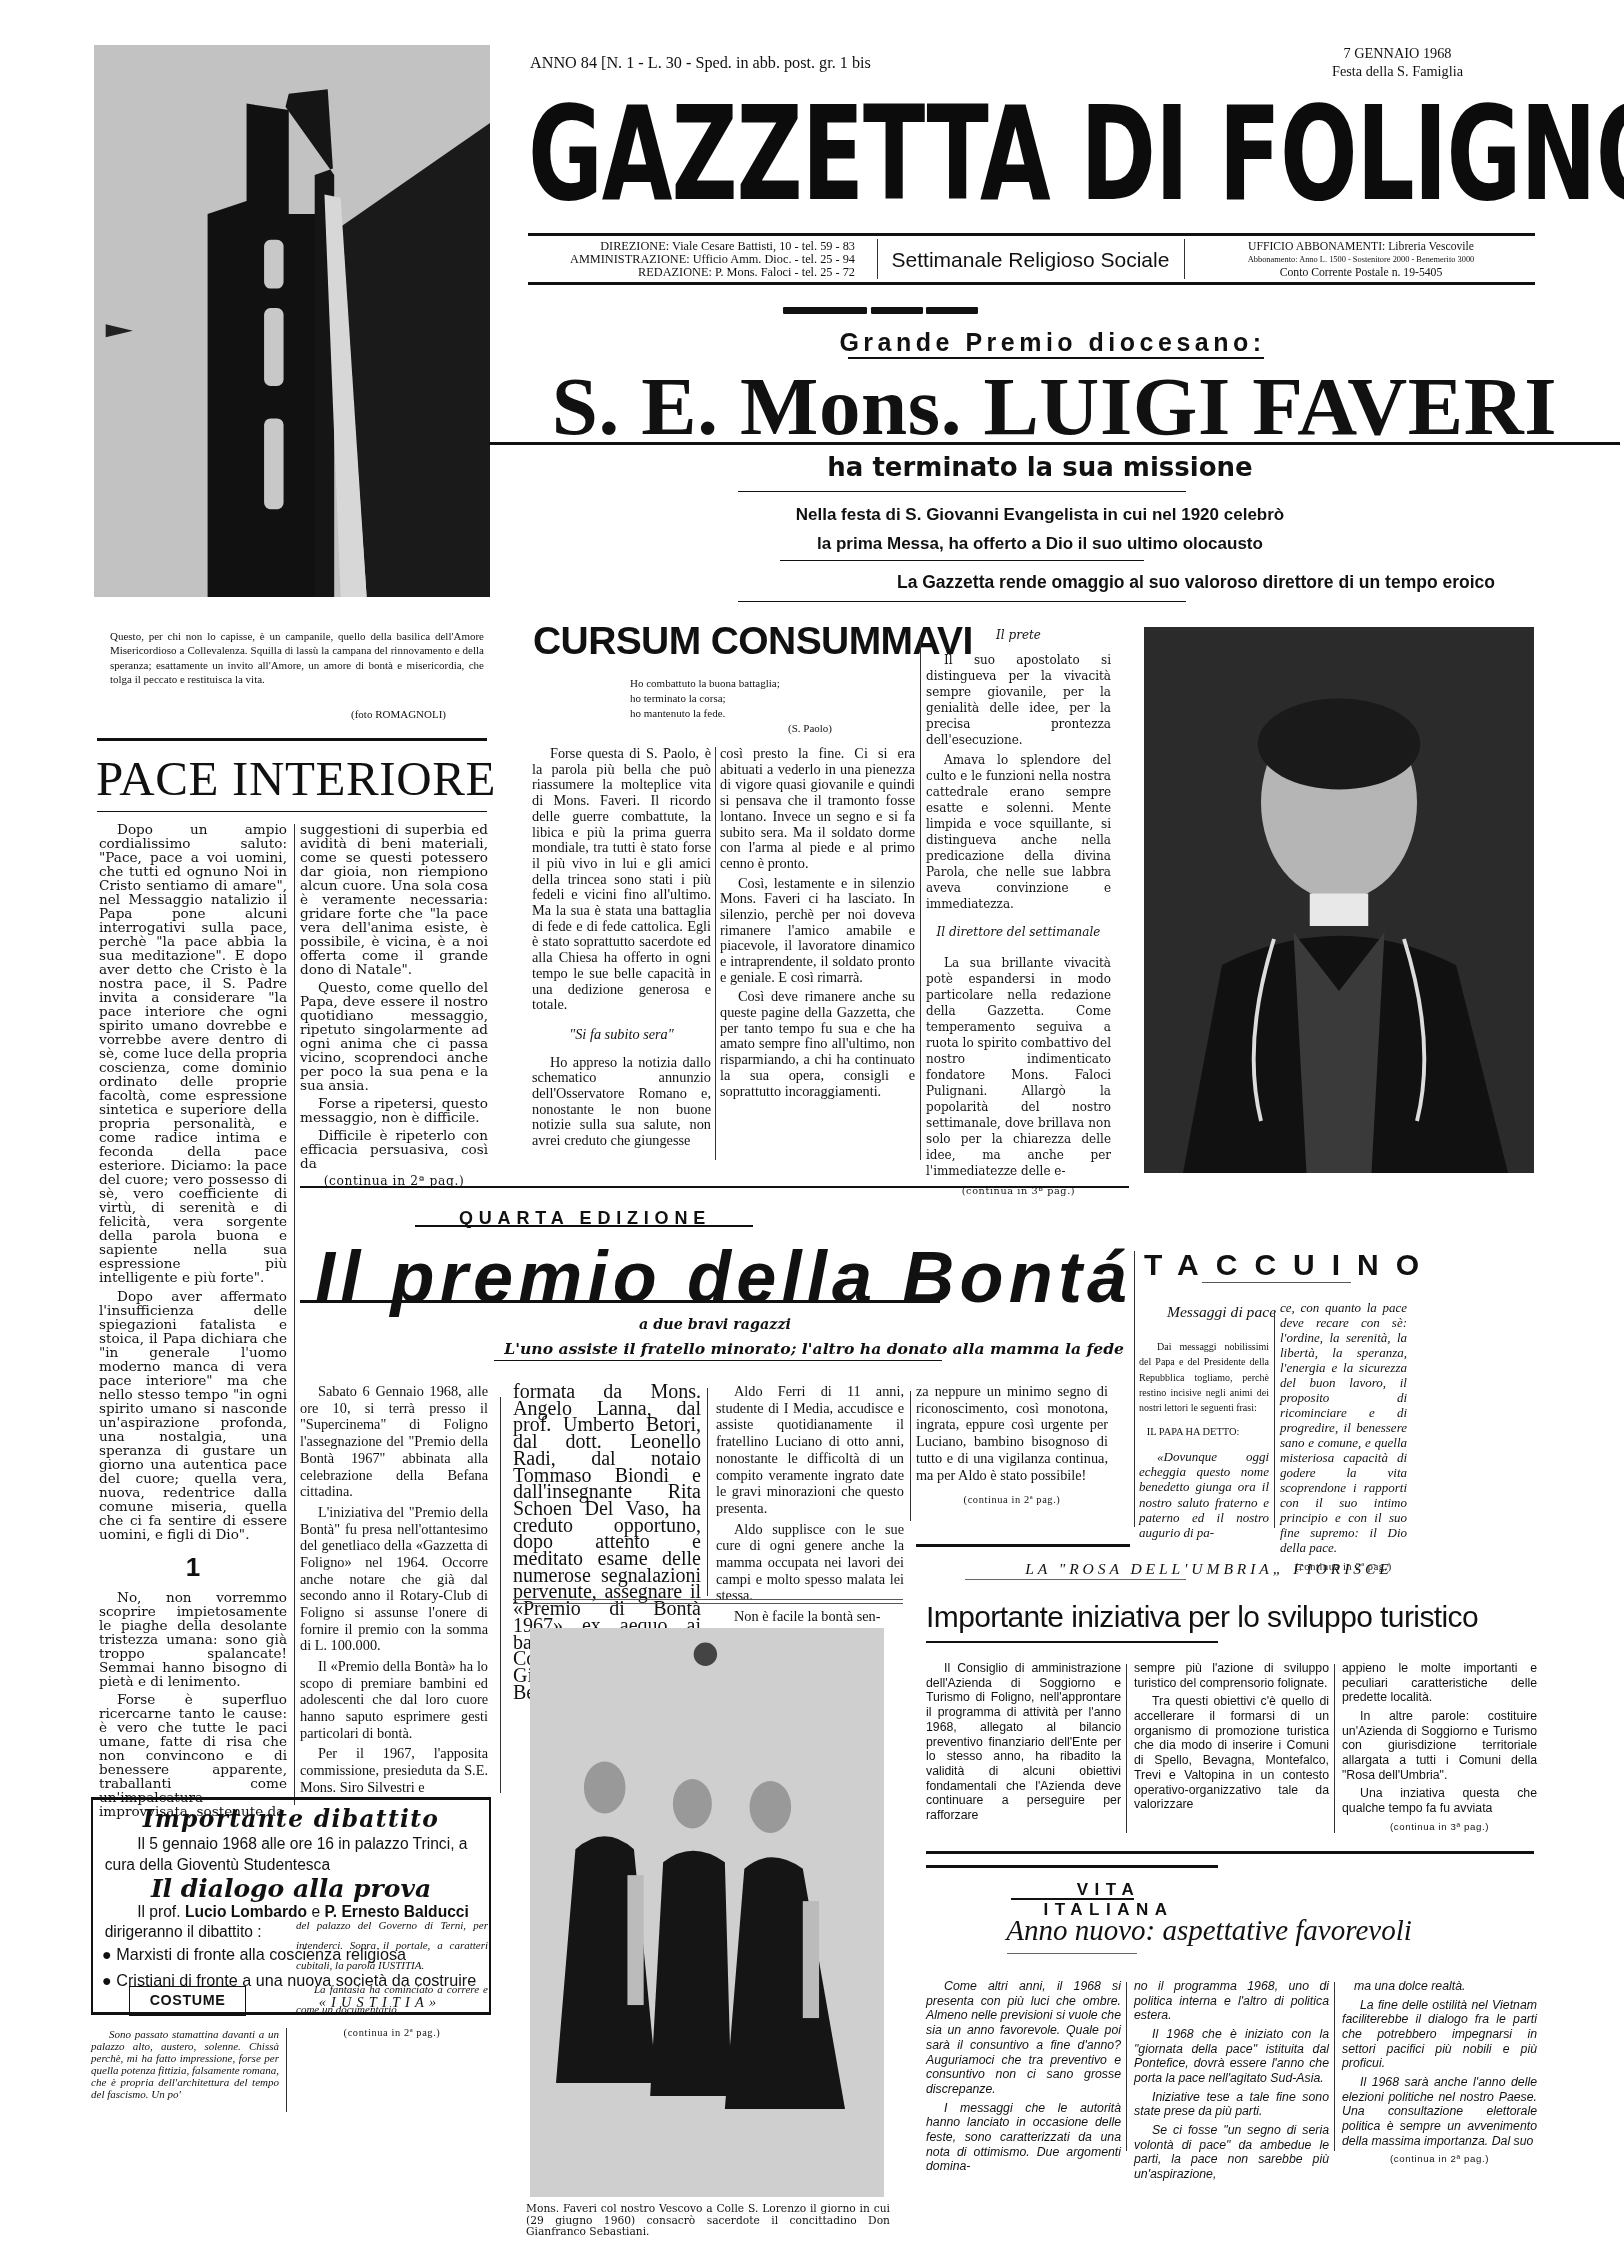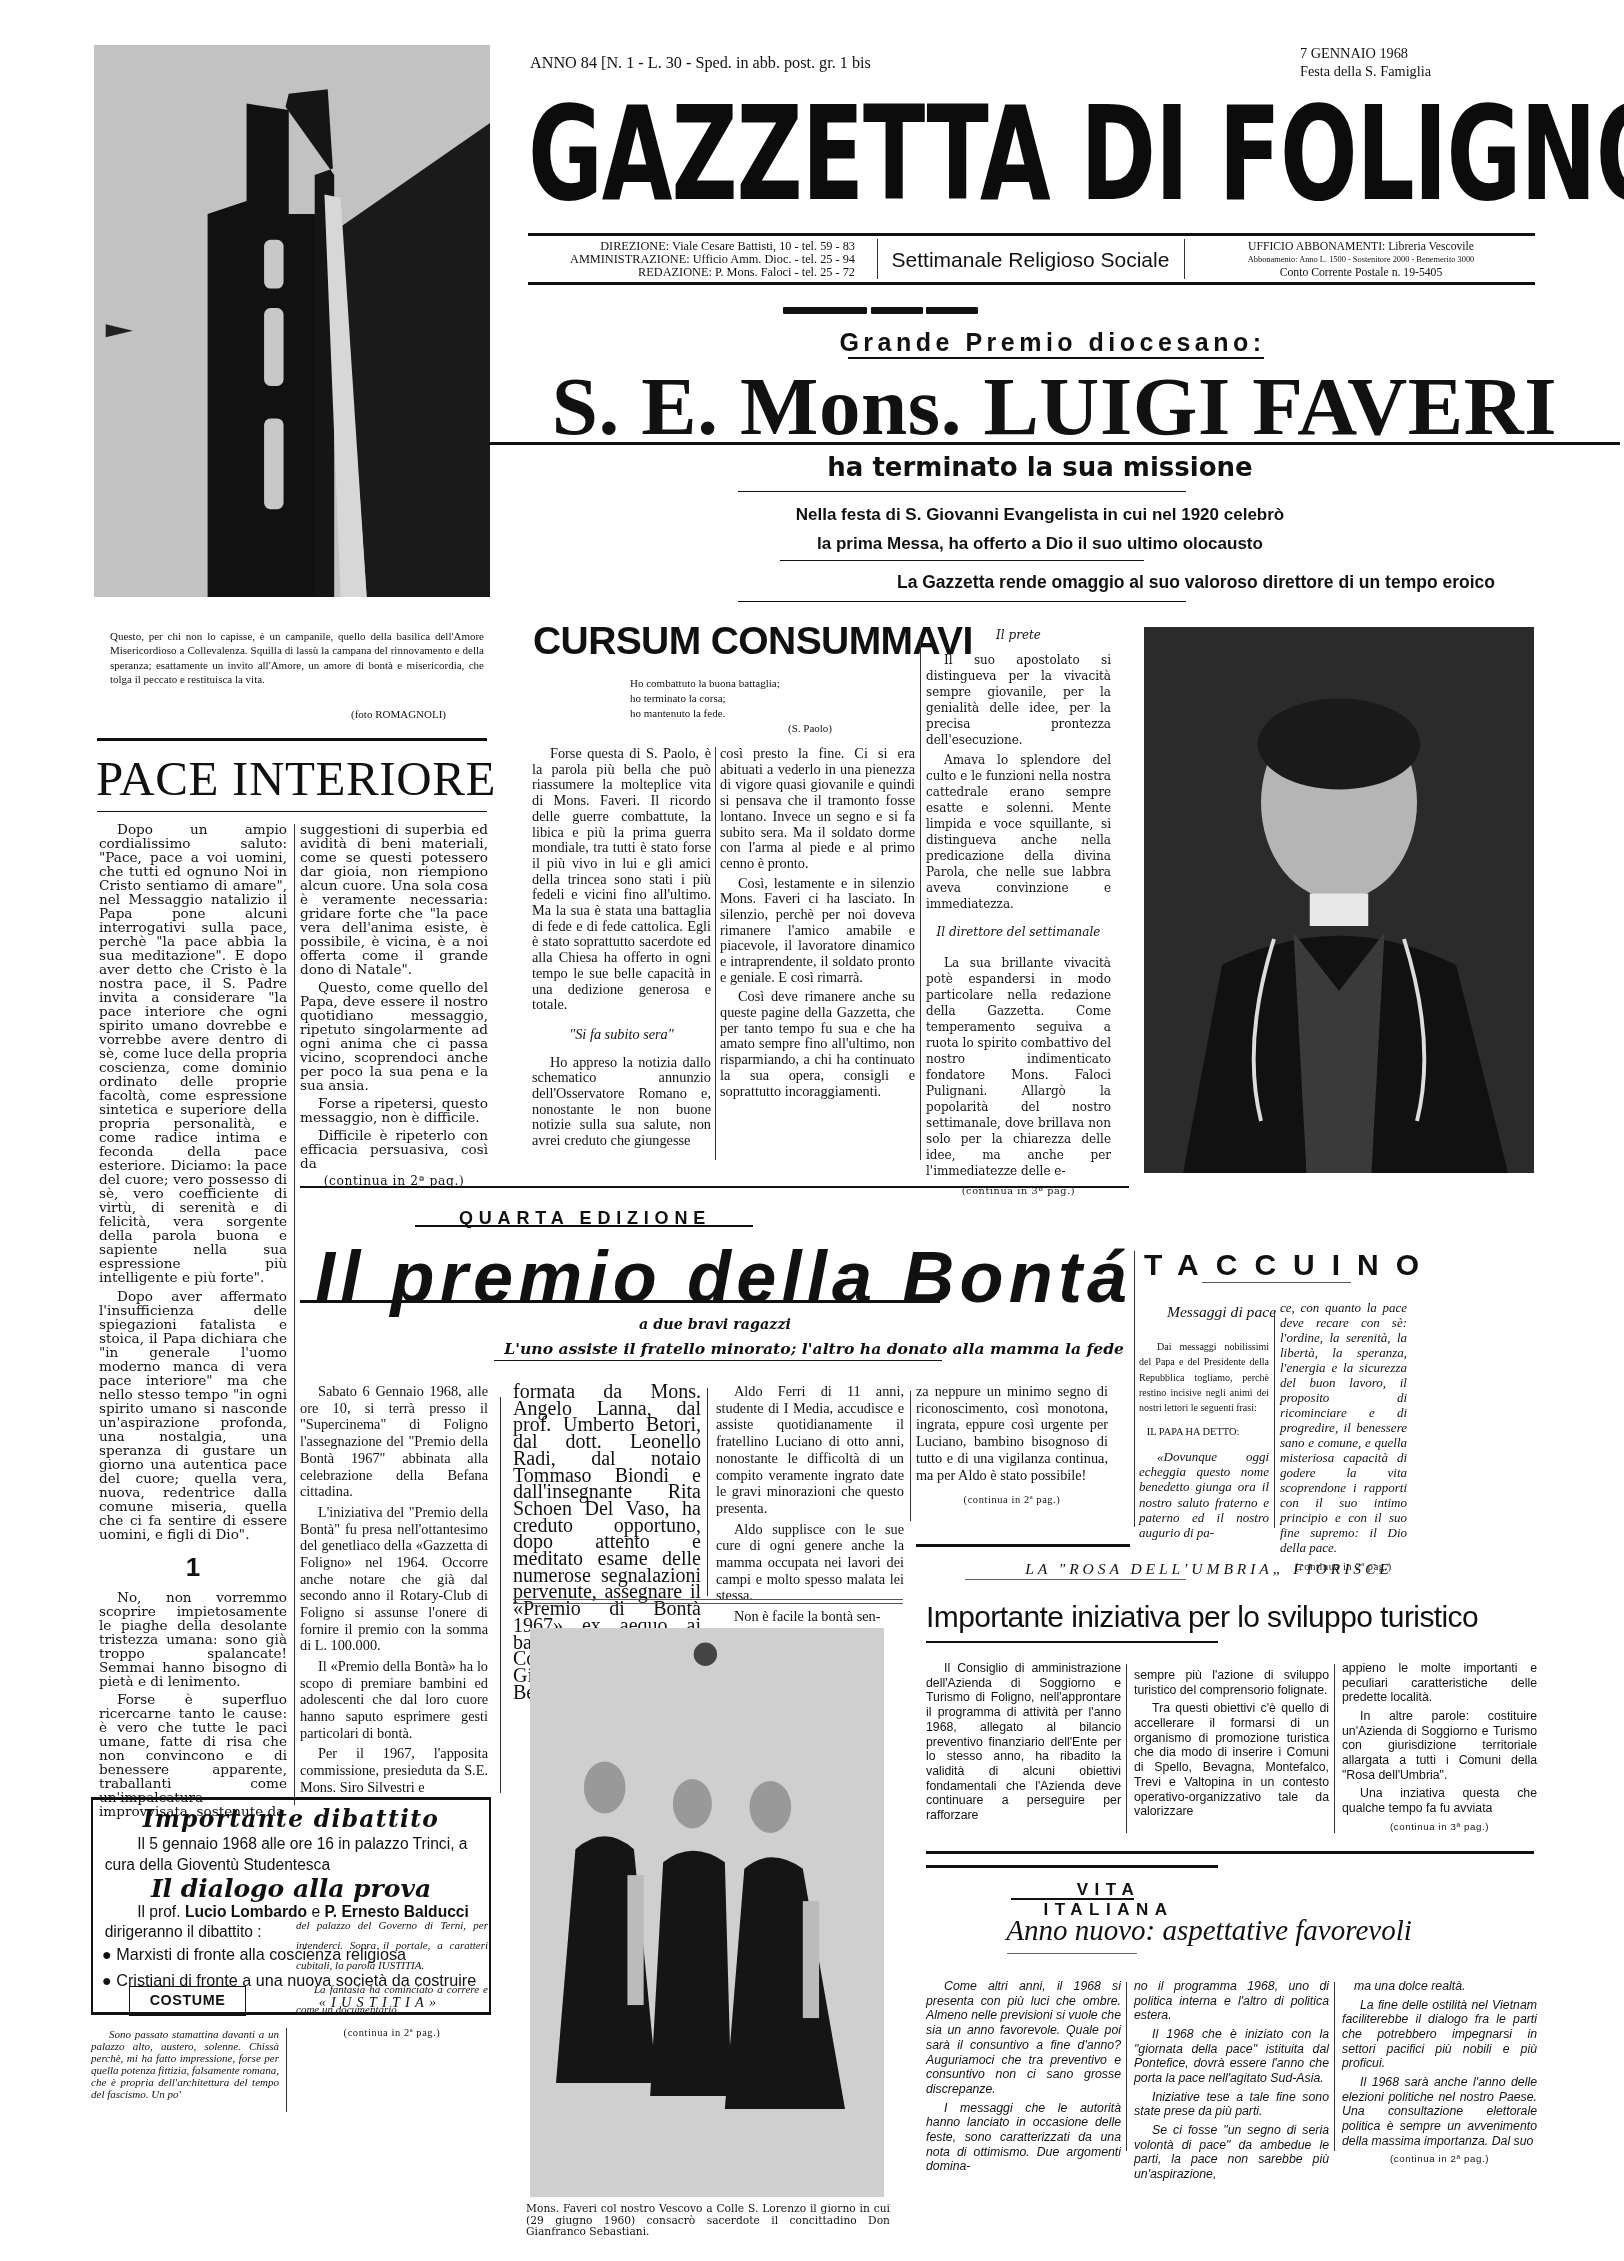--- a/index.html
+++ b/index.html
@@ -23,21 +23,21 @@
   #name{left:489px;top:364px;width:1131px;text-align:center;font-family:"Liberation Serif",serif;font-weight:bold;font-size:83px;line-height:84px;letter-spacing:0.6px;white-space:nowrap}
   #sub1{left:715px;top:452px;width:650px;text-align:center;font-family:"DejaVu Sans",sans-serif;font-weight:bold;font-size:26px}
   #sub2{left:650px;top:500px;width:780px;text-align:center;font-family:"Liberation Sans",sans-serif;font-weight:bold;font-size:17px;line-height:29px}
   #sub3{left:585px;top:572px;width:910px;text-align:right;font-family:"Liberation Sans",sans-serif;font-weight:bold;font-size:17.5px}
   .bar{position:absolute;height:6.5px;background:#111;border-radius:1.3px}
 </style>
 </head>
 <body>
 
 <div class="abs small-head" style="left:530px;top:55px;font-size:16.2px;">ANNO 84 [N. 1 - L. 30 - Sped. in abb. post. gr. 1 bis</div>
-<div class="abs" style="left:1300px;top:44px;font-size:14.3px;text-align:left;width:195px;line-height:18px">
+<div class="abs" style="left:1300px;top:44px;font-size:14.3px;text-align:center;width:195px;line-height:18px">
   <div>7 GENNAIO 1968</div>
   <div>Festa della S. Famiglia</div>
 </div>
 <div id="mast-title" class="abs">GAZZETTA DI FOLIGNO</div>
 <div class="rule" style="left:528px;top:233px;width:1007px;height:2.6px"></div>
 <div class="abs small-head" style="left:530px;top:240px;width:325px;text-align:right;font-size:12.3px;line-height:13px">
   <div>DIREZIONE: Viale Cesare Battisti, 10 - tel. 59 - 83</div>
   <div>AMMINISTRAZIONE: Ufficio Amm. Dioc. - tel. 25 - 94</div>
   <div>REDAZIONE: P. Mons. Faloci - tel. 25 - 72</div>
 </div>
@@ -251,21 +251,21 @@
 <div class="abs sans" style="left:1011px;top:1880px;width:195px;text-align:center;font-weight:bold;font-size:17px;letter-spacing:6.5px">VITA ITALIANA</div>
 <div class="rule" style="left:1011px;top:1898px;width:123px;height:1.9px"></div>
 <div class="abs it" style="left:949px;top:1911px;width:520px;text-align:center;font-size:29px;line-height:39px">Anno nuovo: aspettative favorevoli</div>
 <div class="rule" style="left:1007px;top:1953px;width:130px;height:0.6px;background:#666"></div>
 
 <div class="abs txt cond" style="left: 926px; top: 1661px; width: 195px; font-size: 12.3px; line-height: 14.7px;">
     <p>Il Consiglio di amministrazione dell'Azienda di Soggiorno e Turismo di Foligno, nell'approntare il programma di attività per l'anno 1968, allegato al bilancio preventivo finanziario dell'Ente per lo stesso anno, ha ribadito la validità di alcuni obiettivi fondamentali che l'Azienda deve continuare a perseguire per rafforzare</p>
   </div>
 <div class="vrule" style="left: 1126px; top: 1664px; height: 169px; width: 0.6px;"></div>
 <div class="abs txt cond" style="left: 1134px; top: 1661px; width: 195px; font-size: 12.3px; line-height: 14.7px;">
-    <p style="text-indent: 0px; margin-top: 7px;">sempre più l'azione di sviluppo turistico del comprensorio folignate.</p>
+    <p style="text-indent: 0px;">sempre più l'azione di sviluppo turistico del comprensorio folignate.</p>
     <p>Tra questi obiettivi c'è quello di accellerare il formarsi di un organismo di promozione turistica che dia modo di inserire i Comuni di Spello, Bevagna, Montefalco, Trevi e Valtopina in un contesto operativo-organizzativo tale da valorizzare</p>
   </div>
 <div class="vrule" style="left: 1334px; top: 1664px; height: 169px; width: 0.6px;"></div>
 <div class="abs txt cond" style="left: 1342px; top: 1661px; width: 195px; font-size: 12.3px; line-height: 14.7px;">
     <p style="text-indent: 0px;">appieno le molte importanti e peculiari caratteristiche delle predette località.</p>
     <p>In altre parole: costituire un'Azienda di Soggiorno e Turismo con giurisdizione territoriale allargata a tutti i Comuni della "Rosa dell'Umbria".</p>
     <p>Una inziativa questa che qualche tempo fa fu avviata</p>
     <div class="cont" style="font-style: normal; font-size: 9.7px;">(continua in 3ª pag.)</div>
   </div>
 <div class="abs txt cond it" style="left: 926px; top: 1979px; width: 195px; font-size: 12.3px; line-height: 14.7px;">

